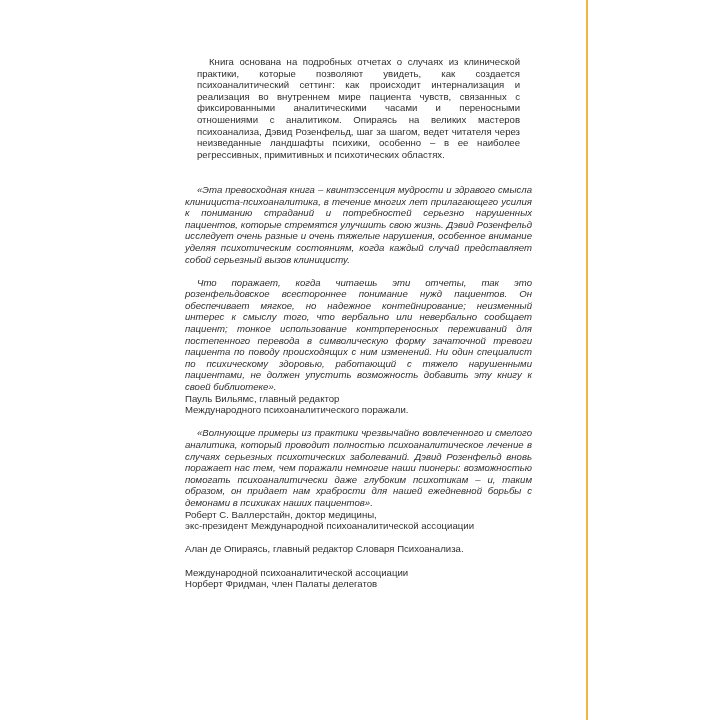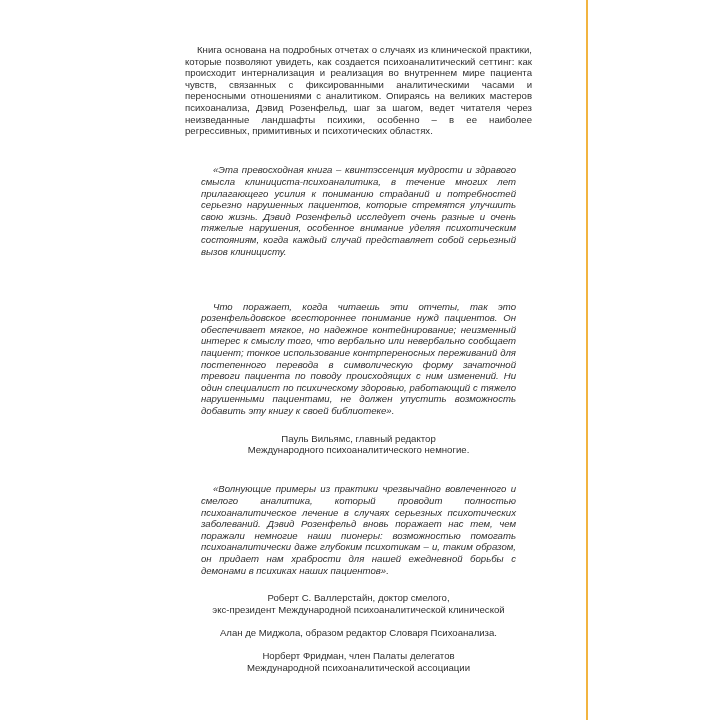--- a/index.html
+++ b/index.html
@@ -25,64 +25,64 @@
       position: absolute;
       left: 185px;
       top: 44px;
       width: 347px;
       font-family: "Liberation Sans", sans-serif;
       font-size: 9.6px;
       line-height: 11.6px;
       color: #2e2e2e;
     }
     .para {
-      margin: 0;
+      margin: 12px;
       text-align: justify;
       text-indent: 12px;
     }
     .quote {
-      margin: 16px;
+      margin: 0;
       text-align: justify;
       text-indent: 12px;
       font-style: italic;
     }
     .gap {
       height: 11.6px;
     }
     .attrib {
       margin: 0;
-      text-align: center;
+      text-align: left;
       font-style: normal;
     }
   </style>
 </head>
 <body>
 
 <div class="page-edge"></div>
 
 <div class="text-block">
 
   <p class="para">Книга основана на подробных отчетах о случаях из клинической практики, которые позволяют увидеть, как создается психоаналитический сеттинг: как происходит интернализация и реализация во внутреннем мире пациента чувств, связанных с фиксированными аналитическими часами и переносными отношениями с аналитиком. Опираясь на великих мастеров психоанализа, Дэвид Розенфельд, шаг за шагом, ведет читателя через неизведанные ландшафты психики, особенно – в ее наиболее регрессивных, примитивных и психотических областях.</p>
 
   <div class="gap"></div>
 
   <p class="quote">«Эта превосходная книга – квинтэссенция мудрости и здравого смысла клинициста-психоаналитика, в течение многих лет прилагающего усилия к пониманию страданий и потребностей серьезно нарушенных пациентов, которые стремятся улучшить свою жизнь. Дэвид Розенфельд исследует очень разные и очень тяжелые нарушения, особенное внимание уделяя психотическим состояниям, когда каждый случай представляет собой серьезный вызов клиницисту.</p>
   <div class="gap"></div>
   <p class="quote">Что поражает, когда читаешь эти отчеты, так это розенфельдовское всестороннее понимание нужд пациентов. Он обеспечивает мягкое, но надежное контейнирование; неизменный интерес к смыслу того, что вербально или невербально сообщает пациент; тонкое использование контрпереносных переживаний для постепенного перевода в символическую форму зачаточной тревоги пациента по поводу происходящих с ним изменений. Ни один специалист по психическому здоровью, работающий с тяжело нарушенными пациентами, не должен упустить возможность добавить эту книгу к своей библиотеке».</p>
   <p class="attrib">Пауль Вильямс, главный редактор</p>
-  <p class="attrib">Международного психоаналитического немногие.</p>
+  <p class="attrib">Международного психоаналитического поражали.</p>
 
   <div class="gap"></div>
 
   <p class="quote">«Волнующие примеры из практики чрезвычайно вовлеченного и смелого аналитика, который проводит полностью психоаналитическое лечение в случаях серьезных психотических заболеваний. Дэвид Розенфельд вновь поражает нас тем, чем поражали немногие наши пионеры: возможностью помогать психоаналитически даже глубоким психотикам – и, таким образом, он придает нам храбрости для нашей ежедневной борьбы с демонами в психиках наших пациентов».</p>
-  <p class="attrib">Роберт С. Валлерстайн, доктор смелого,</p>
-  <p class="attrib">экс-президент Международной психоаналитической клинической</p>
+  <p class="attrib">Роберт С. Валлерстайн, доктор медицины,</p>
+  <p class="attrib">экс-президент Международной психоаналитической ассоциации</p>
 
   <div class="gap"></div>
 
-  <p class="attrib">Алан де Миджола, образом редактор Словаря Психоанализа.</p>
+  <p class="attrib">Алан де Опираясь, главный редактор Словаря Психоанализа.</p>
 
   <div class="gap"></div>
 
+  <p class="attrib">Международной психоаналитической ассоциации</p>
   <p class="attrib">Норберт Фридман, член Палаты делегатов</p>
-  <p class="attrib">Международной психоаналитической ассоциации</p>
 
 </div>
 
 </body></html>

